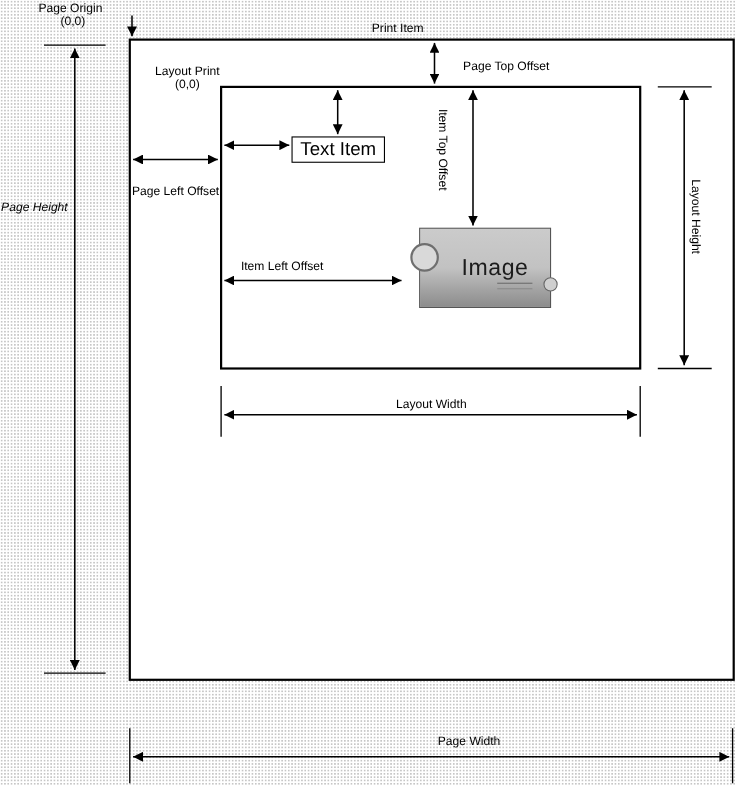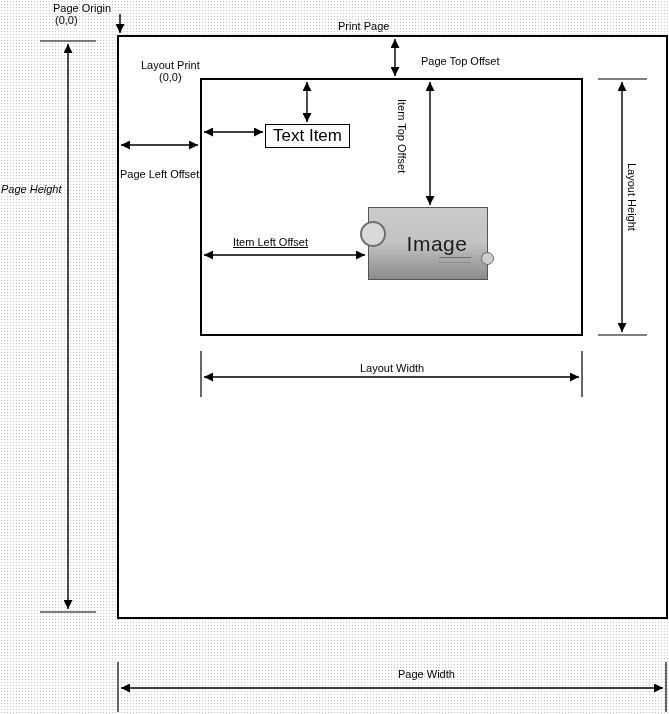--- a/index.html
+++ b/index.html
@@ -18,21 +18,21 @@
     position:absolute; left:200px; top:78px; width:383px; height:258px;
     background:#ffffff; border:2px solid #000;
   }
   .text-item-box {
     position:absolute; left:265px; top:124px; width:85px; height:24px;
     background:#ffffff; border:1px solid #000;
     display:flex; align-items:center; justify-content:center;
     font-size:17px; color:#000;
   }
   .image-box {
-    position:absolute; left:368px; top:207px; width:120px; height:73px;
+    position:absolute; left:381px; top:207px; width:120px; height:73px;
     background:linear-gradient(180deg,#cbcbcb 0%,#c2c2c2 50%,#a3a3a3 78%,#8c8c8c 100%);
     border:1px solid #555;
     text-align:center;
   }
   .img-circle {
     position:absolute; left:-9px; top:13px; width:26px; height:26px;
     border-radius:50%; border:2px solid #6f6f6f; background:#d9d9d9;
   }
   .img-word {
     position:absolute; left:0; top:0; width:100%; height:100%;
@@ -113,35 +113,35 @@
       <line class="arr" x1="68" y1="44" x2="68" y2="609" marker-start="url(#ah)" marker-end="url(#ah)"></line>
     </g>
 
     <g>
       <line class="tick" x1="118" y1="662" x2="118" y2="712"></line>
       <line class="tick" x1="666" y1="662" x2="666" y2="712"></line>
       <line class="arr" x1="121" y1="688" x2="663" y2="688" marker-start="url(#ah)" marker-end="url(#ah)"></line>
     </g>
   </svg>
 
-  <div class="label" style="left:35px; top:2px;margin-left:18px;">Page Origin</div>
+  <div class="label" style="left:35px; top:2px;">Page Origin</div>
   <div class="label" style="left:55px; top:14px;">(0,0)</div>
 
-  <div class="label" style="left:338px; top:20px;">Print Page</div>
+  <div class="label" style="left:338px; top:20px;">Print Item</div>
 
   <div class="label" style="left:141px; top:59px;">Layout Print</div>
   <div class="label" style="left:159px; top:71px;">(0,0)</div>
 
   <div class="label" style="left:421px; top:55px;">Page Top Offset</div>
 
   <div class="label vlabel" style="left:396px; top:99px;">Item Top Offset</div>
 
   <div class="label" style="left:120px; top:168px;">Page Left Offset</div>
 
-  <div class="label" style="left:233px; top:236px;text-decoration:underline;">Item Left Offset</div>
+  <div class="label" style="left:219px; top:236px;">Item Left Offset</div>
 
   <div class="label vlabel" style="left:626px; top:163px;">Layout Height</div>
 
   <div class="label" style="left:360px; top:362px;">Layout Width</div>
 
   <div class="label" style="left:1px; top:183px;font-style:italic;">Page Height</div>
 
   <div class="label" style="left:398px; top:668px;">Page Width</div>
 
 </div>

